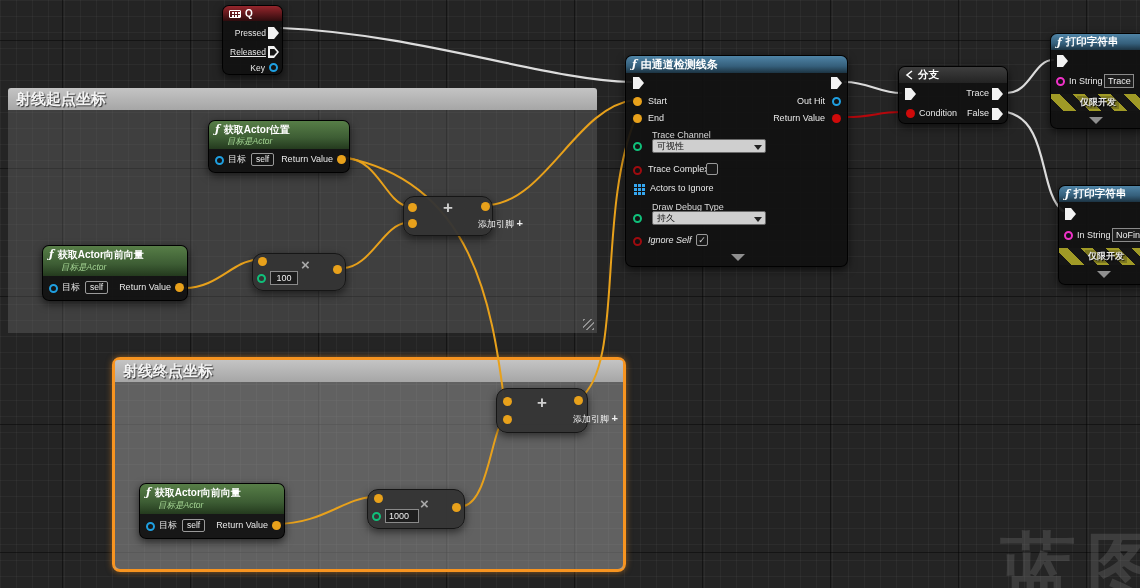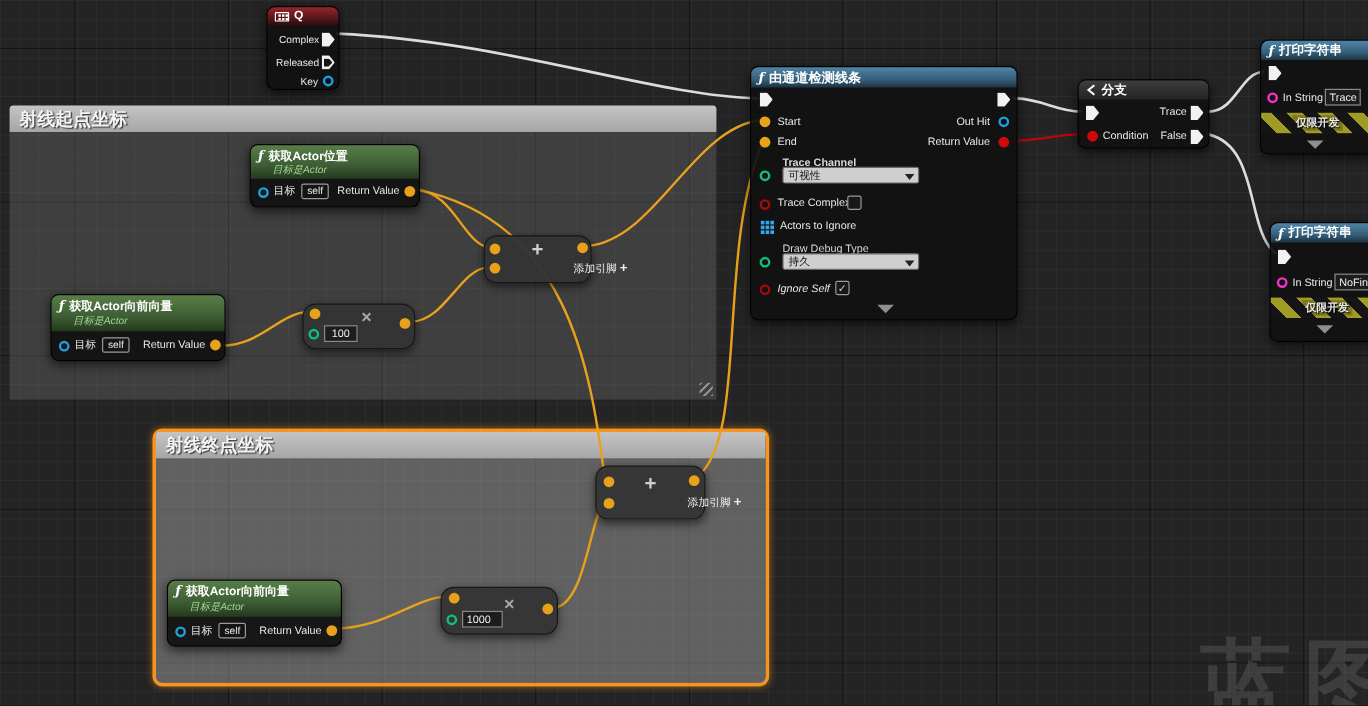--- a/index.html
+++ b/index.html
@@ -15,21 +15,21 @@
       linear-gradient(90deg,rgba(255,255,255,.035) 1px,transparent 1px);
     background-size:128px 128px,128px 128px,16px 16px,16px 16px;
     background-position:62px 40px,62px 40px,0 0,0 0;
   }
   .watermark{position:absolute;z-index:0;font-size:76px;font-weight:bold;color:rgba(150,150,150,.22);letter-spacing:10px;white-space:nowrap;}
   
   .comment{position:absolute;z-index:1;border-radius:4px;}
   .comment-hdr{height:22px;background:linear-gradient(#c4c4c4,#a6a6a6);display:flex;align-items:center;padding:0 8px;
     color:#f4f4f4;font-size:15px;font-weight:bold;text-shadow:1px 1px 1px #333;border-radius:3px 3px 0 0;}
   .comment-body{position:absolute;left:0;right:0;top:22px;bottom:0;background:rgba(125,125,125,.30);}
-  .comment.selected{border:3px solid #f79420;border-radius:8px;box-shadow:0 0 6px rgba(247,148,32,.5);margin-left:15px;}
+  .comment.selected{border:3px solid #f79420;border-radius:8px;box-shadow:0 0 6px rgba(247,148,32,.5);}
   .comment.selected .comment-body{background:rgba(165,165,165,.48);}
   .rsz{position:absolute;right:3px;bottom:3px;width:11px;height:11px;
     background:repeating-linear-gradient(315deg,#909090 0 1.5px,transparent 1.5px 4.5px);}
   
   #wires{position:absolute;left:0;top:0;z-index:2;pointer-events:none;}
   
   .node{position:absolute;z-index:3;background:rgba(17,17,17,.93);border:1px solid rgba(0,0,0,.9);
     border-radius:7px;box-shadow:0 3px 9px rgba(0,0,0,.6);color:#e6e6e6;}
   .mathnode{position:absolute;z-index:3;background:rgba(52,52,52,.96);border:1px solid #161616;
     border-radius:11px;box-shadow:0 3px 8px rgba(0,0,0,.55);color:#e6e6e6;}
@@ -112,23 +112,23 @@
       <path d="M276,524 C322,524 344,498 373,497" stroke="#e8a11b" stroke-width="2"></path>
       <path d="M464,506 C489,500 492,425 505,419" stroke="#e8a11b" stroke-width="2"></path>
     </g>
   </svg>
 
   <div class="node" style="left:222px;top:5px;width:61px;height:70px;">
     <div class="hdr hdr-red" style="height:15px;font-size:10px;">
       <span class="kbico"></span>
       <span>Q</span>
     </div>
-    <div class="lbl" style="right:16px;top:22px;font-size:8.5px;">Complex</div>
+    <div class="lbl" style="right:16px;top:22px;font-size:8.5px;">Pressed</div>
     <div class="p-exec" style="right:3px;top:21px;"></div>
-    <div class="lbl" style="right:16px;top:41px;font-size:8.5px;">Released</div>
+    <div class="lbl" style="right:16px;top:41px;font-size:8.5px;text-decoration:underline;">Released</div>
     <div class="p-exec hollow" style="right:3px;top:40px;"></div>
     <div class="lbl" style="right:17px;top:57px;font-size:8.5px;">Key</div>
     <div class="pinc h-obj" style="right:4px;top:57px;"></div>
   </div>
 
   <div class="node" style="left:208px;top:120px;width:142px;height:53px;">
     <div class="hdr hdr-green" style="height:28px;align-items:flex-start;padding-top:2px;font-size:10px;">
       <span class="fnico">ƒ</span>
       <span>获取Actor位置</span>
     </div>
@@ -180,21 +180,21 @@
     <div class="pinc f-vec" style="left:7px;top:41px;"></div>
     <div class="lbl" style="left:22px;top:40px;">Start</div>
     <div class="pinc f-vec" style="left:7px;top:58px;"></div>
     <div class="lbl" style="left:22px;top:57px;">End</div>
 
     <div class="lbl" style="right:22px;top:40px;">Out Hit</div>
     <div class="pinc h-obj" style="right:6px;top:41px;"></div>
     <div class="lbl" style="right:22px;top:57px;">Return Value</div>
     <div class="pinc f-red" style="right:6px;top:58px;"></div>
 
-    <div class="lbl dim" style="left:26px;top:74px;font-weight:bold;">Trace Channel</div>
+    <div class="lbl dim" style="left:26px;top:74px;">Trace Channel</div>
     <div class="pinc h-enum" style="left:7px;top:86px;"></div>
     <div class="dd" style="left:26px;top:83px;width:114px;"><span>可视性</span><span class="caret"></span></div>
 
     <div class="pinc h-bool" style="left:7px;top:110px;"></div>
     <div class="lbl" style="left:22px;top:108px;">Trace Complex</div>
     <div class="cb" style="left:80px;top:107px;"></div>
 
     <div class="arraypin" style="left:8px;top:128px;"></div>
     <div class="lbl" style="left:24px;top:127px;">Actors to Ignore</div>
 

